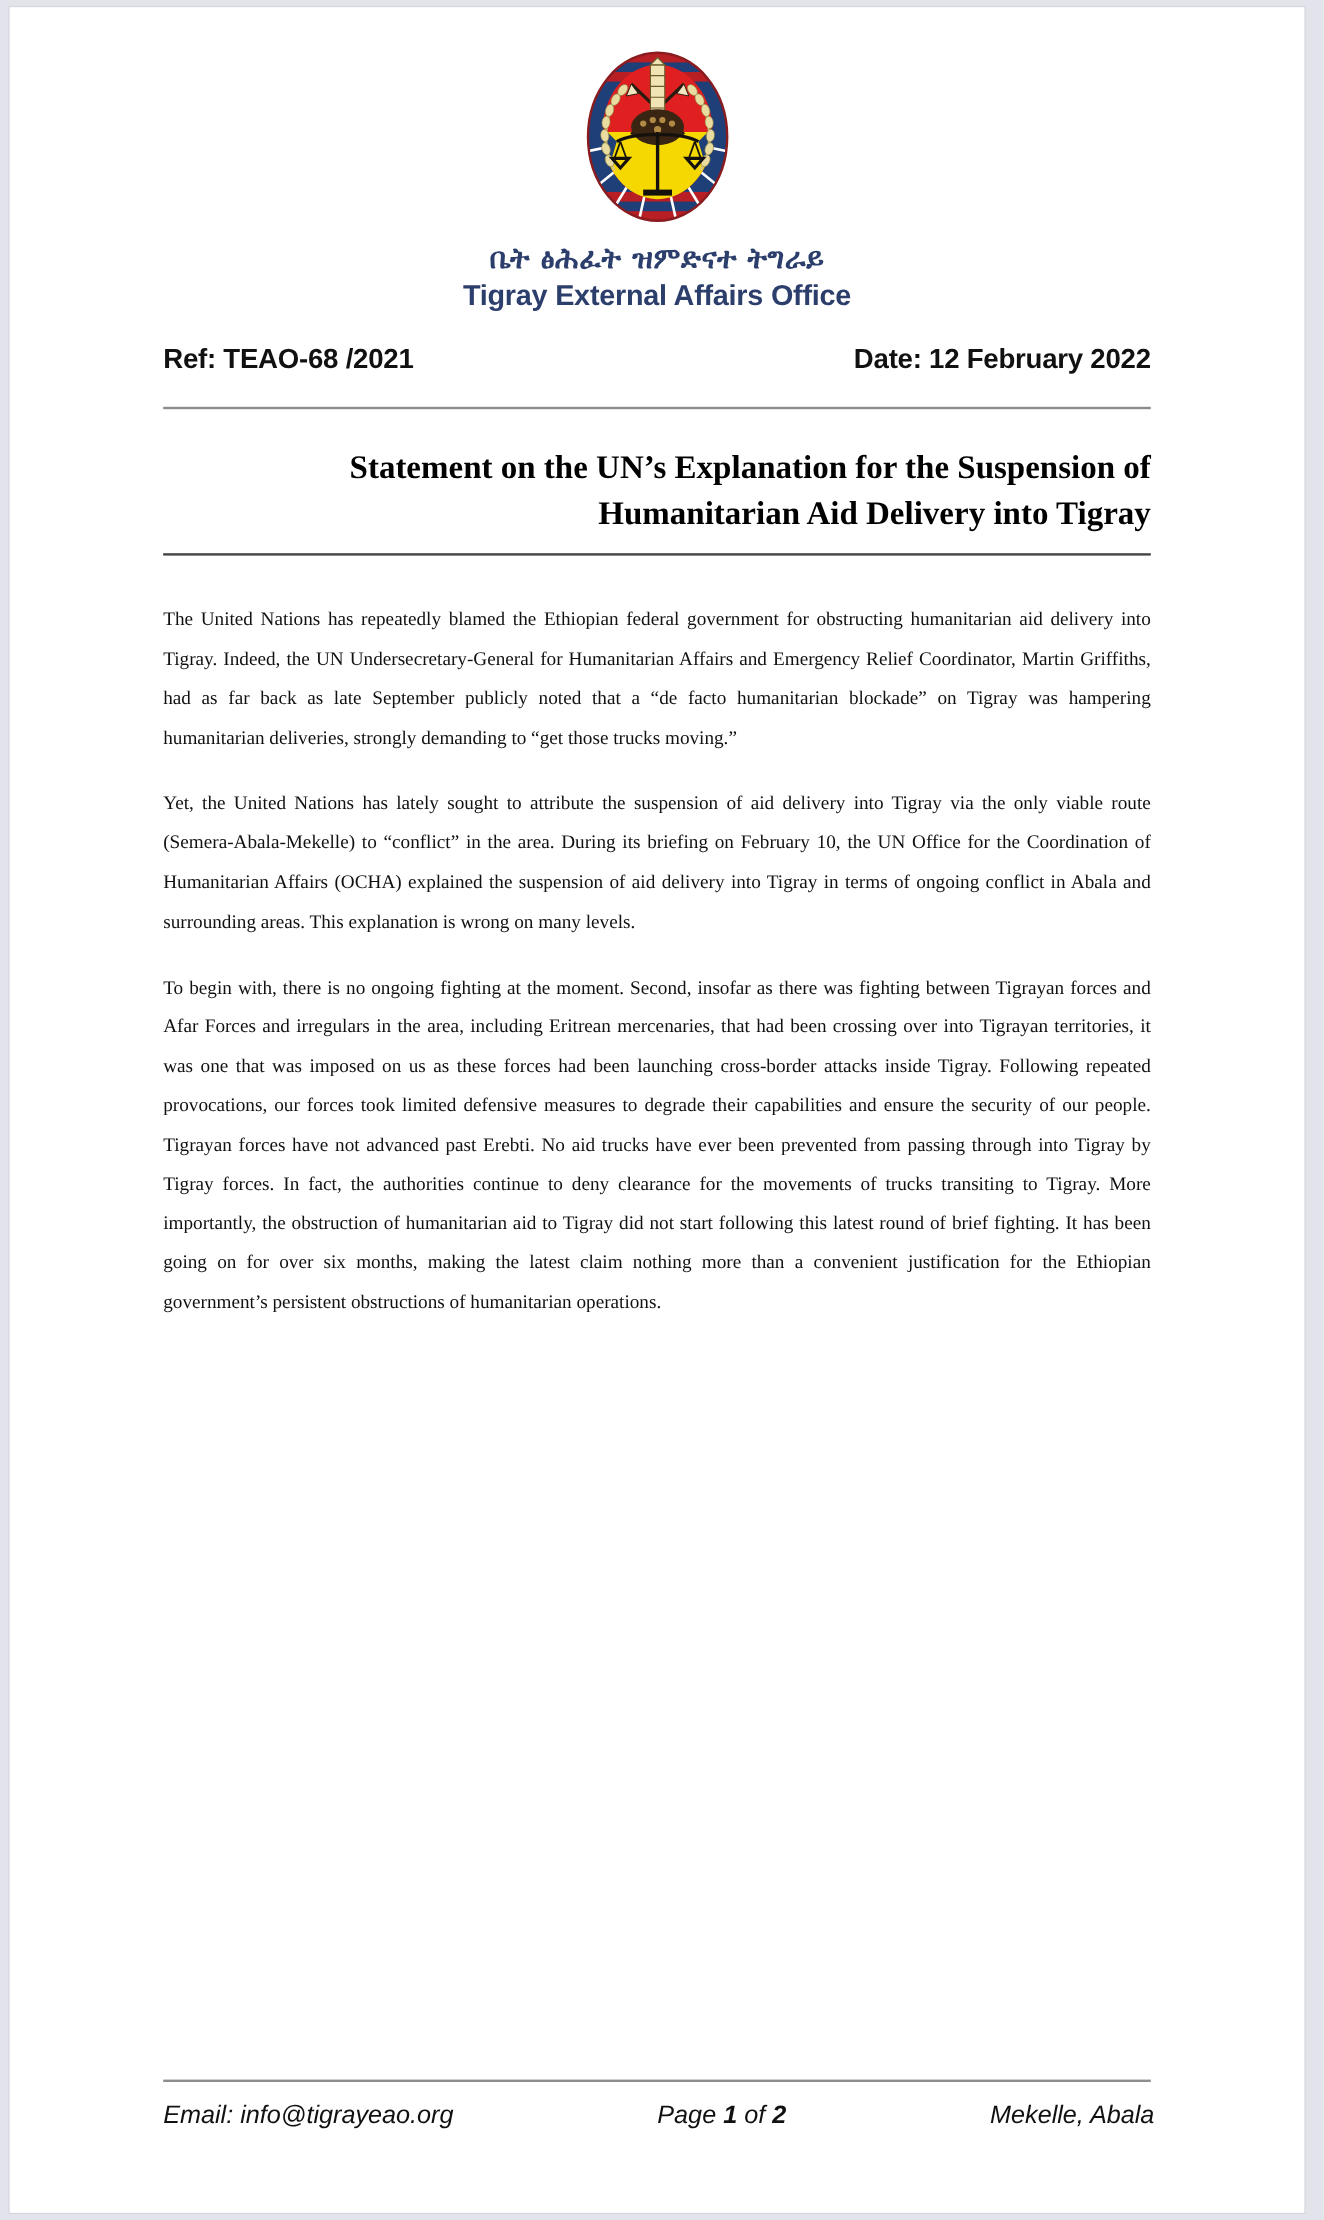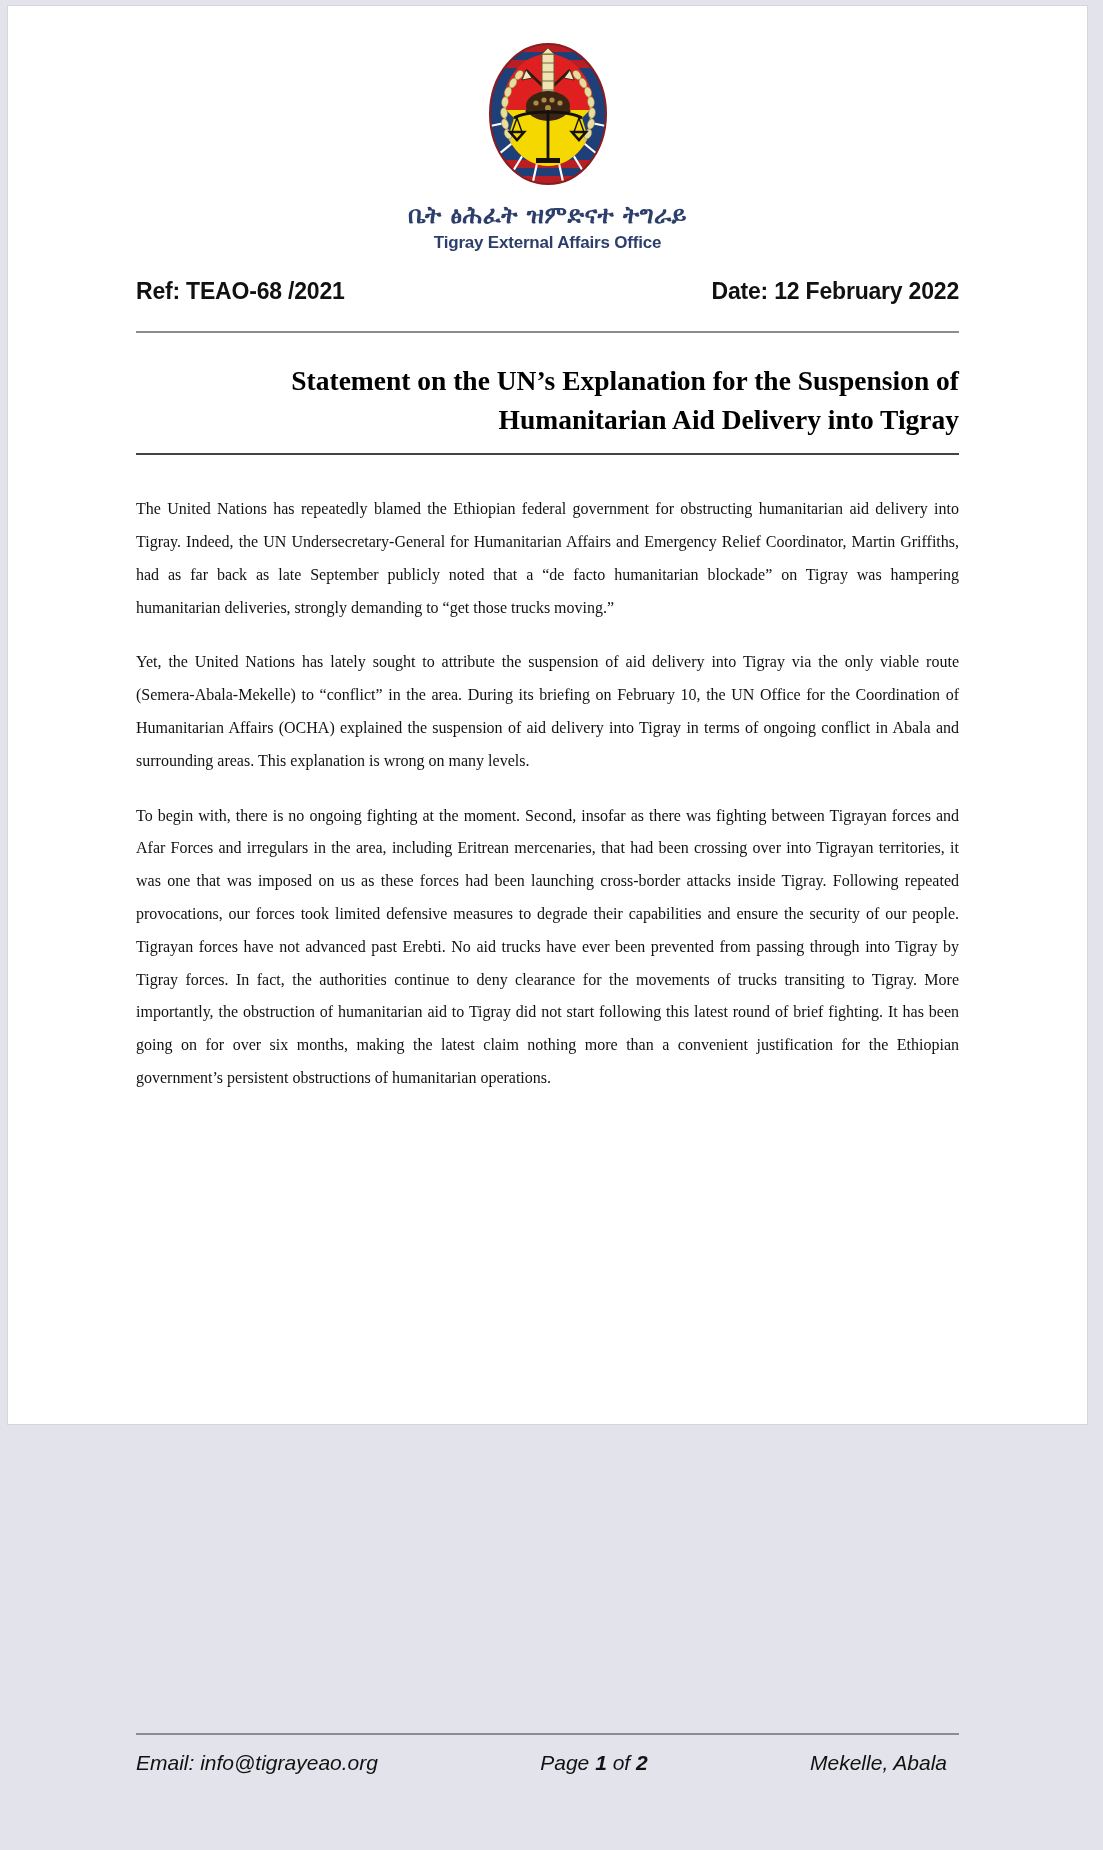--- a/index.html
+++ b/index.html
@@ -12,21 +12,21 @@
     height: 1850px;
     overflow: hidden;
     font-family: "Liberation Serif", serif;
   }
 
   .page {
     position: absolute;
     left: 8px;
     top: 6px;
     width: 1079px;
-    height: 1418px;
+    height: 1838px;
     background: #ffffff;
     box-shadow: 0 0 0 1px #d5d6de;
     box-sizing: border-box;
     padding: 0;
   }
 
   
   .letterhead {
     padding-top: 34px;
     text-align: center;
@@ -41,21 +41,21 @@
     font-family: "DejaVu Sans", sans-serif;
     font-size: 24px;
     font-weight: bold;
     color: #2c3e6b;
     letter-spacing: 0.5px;
     margin-top: 14px;
     line-height: 1.15;
   }
   .org-name-en {
     font-family: "Liberation Sans", sans-serif;
-    font-size: 17px;
+    font-size: 24px;
     font-weight: bold;
     color: #2c3e6b;
     letter-spacing: -0.2px;
     margin-top: 3px;
     line-height: 1.15;
   }
 
   
   .refrow {
     display: flex;
@@ -110,21 +110,21 @@
   .rule-bottom {
     position: absolute;
     left: 128px;
     right: 128px;
     top: 1727px;
     border-top: 2px solid #8d8d8d;
   }
   .footer {
     position: absolute;
     left: 128px;
-    right: 140px;
+    right: 125px;
     top: 1745px;
     display: flex;
     justify-content: space-between;
     align-items: baseline;
     font-family: "Liberation Sans", sans-serif;
     font-style: italic;
     font-size: 21px;
     color: #111111;
   }
   .footer .pageno { white-space: pre; }

